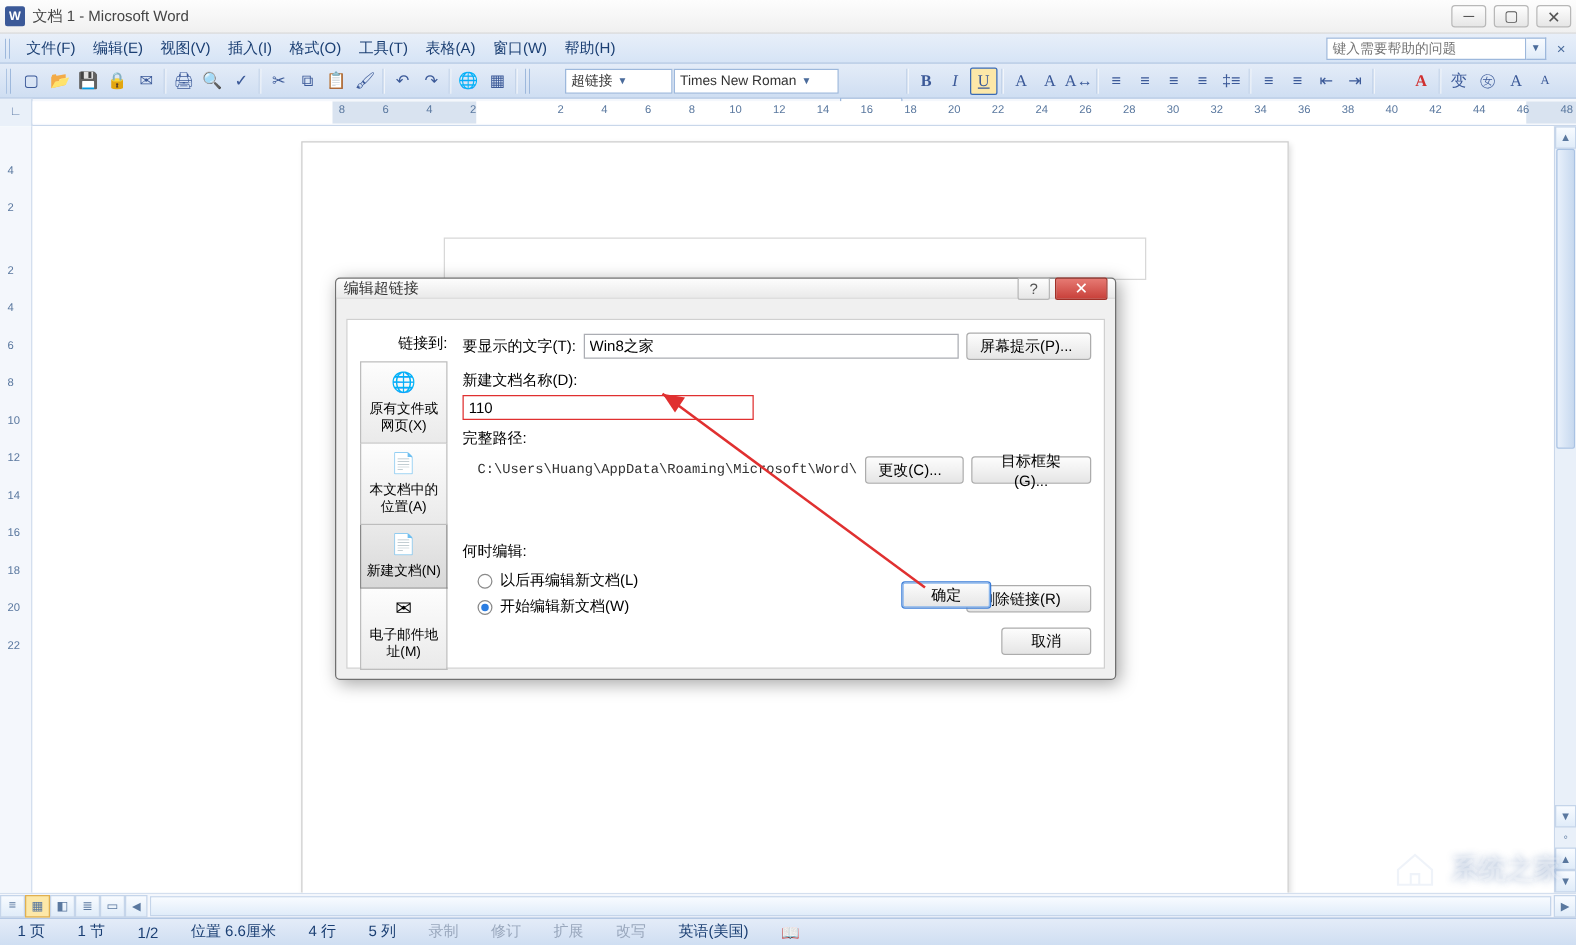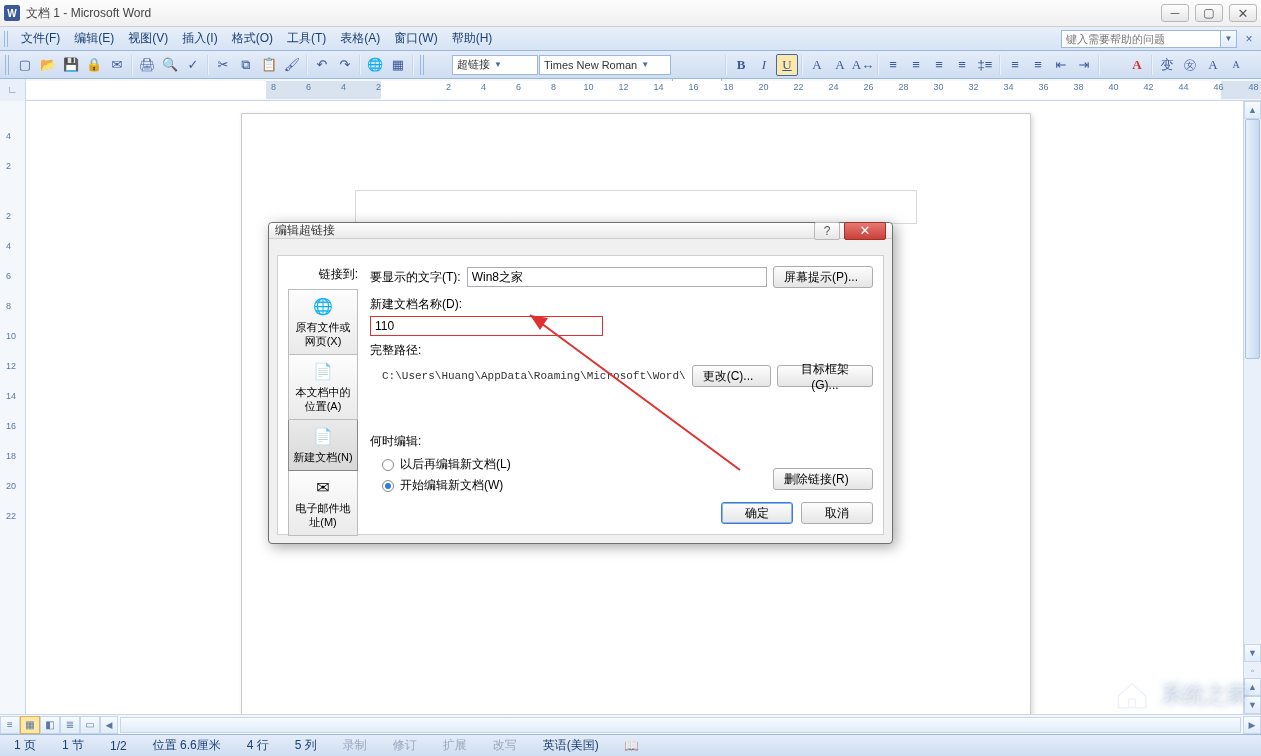--- a/index.html
+++ b/index.html
@@ -389,21 +389,21 @@
         <div style="position:absolute;right:0;bottom:34px;">
           <button class="wbtn" style="width:100px;">
               <span>删除链接(R)</span>
             </button>
         </div>
 
         <div class="dlg-actions">
           <button class="wbtn primary" style="width:72px;justify-content:center;">
               <span>确定</span>
             </button>
-          <button class="wbtn" style="width:72px;justify-content:center;">
+          <button class="wbtn" style="width:72px;justify-content:center;margin-top:37px;">
               <span>取消</span>
             </button>
         </div>
       </div>
     </div>
   </div>
 
   <svg class="arrow" style="left:500px;top:300px;width:260px;height:190px;">
     <line x1="240" y1="170" x2="30" y2="15" stroke="#e03030" stroke-width="2"></line>
     <polygon points="30,15 48,18 40,30" fill="#e03030"></polygon>

